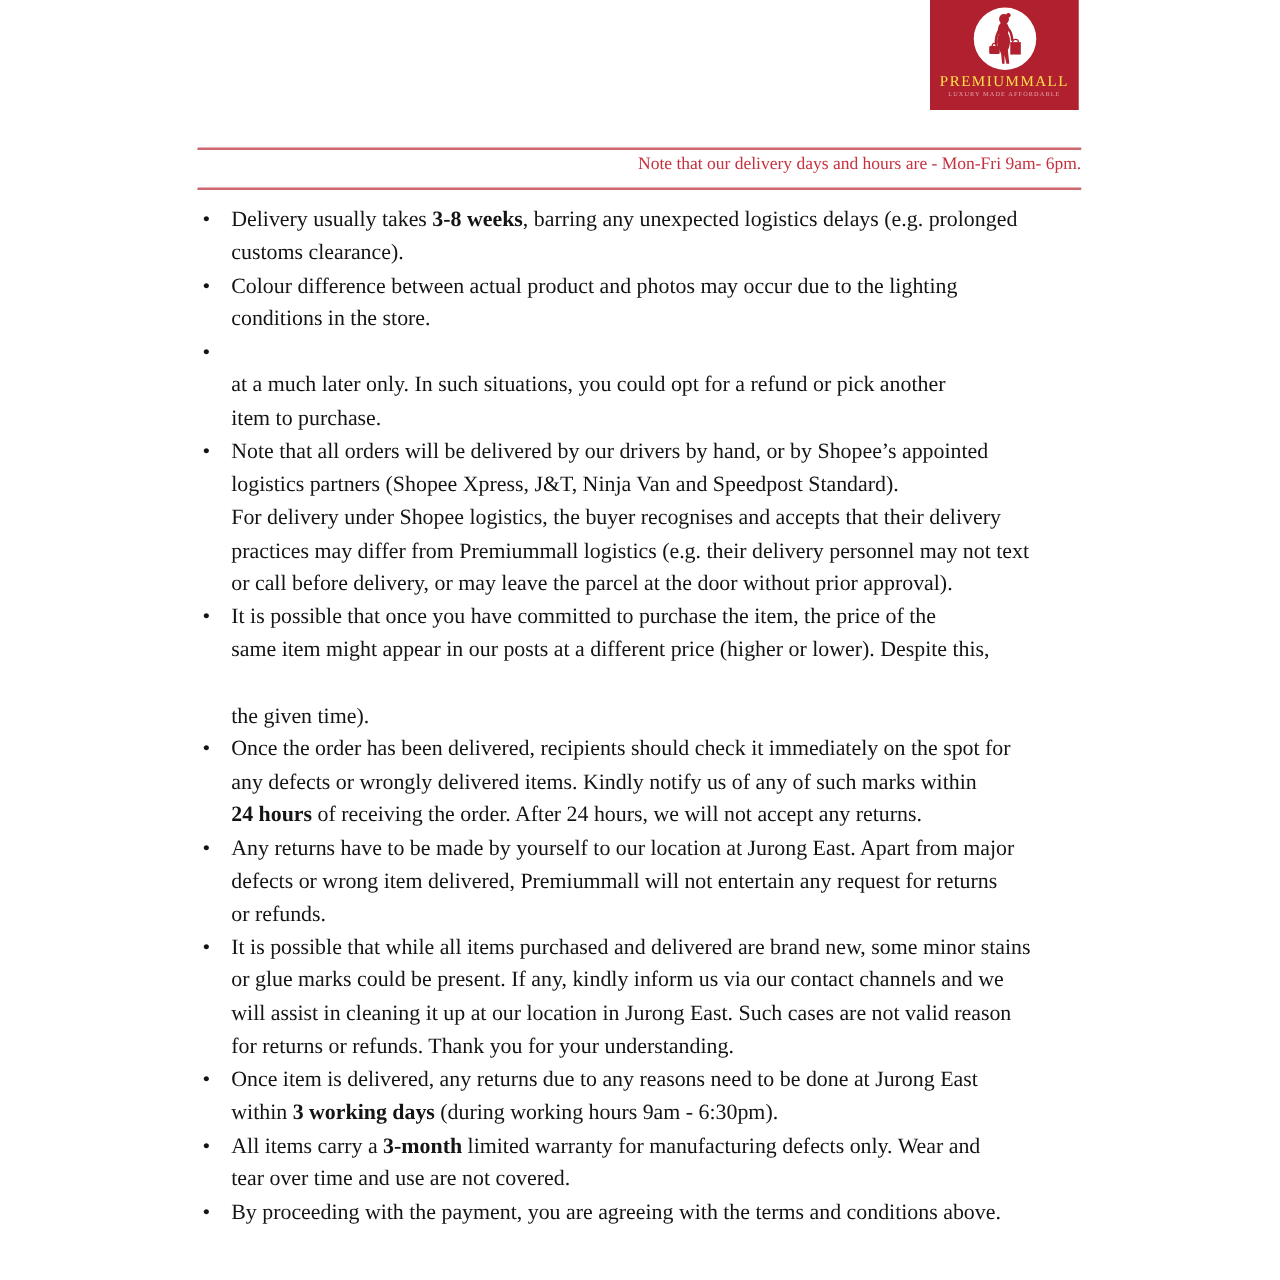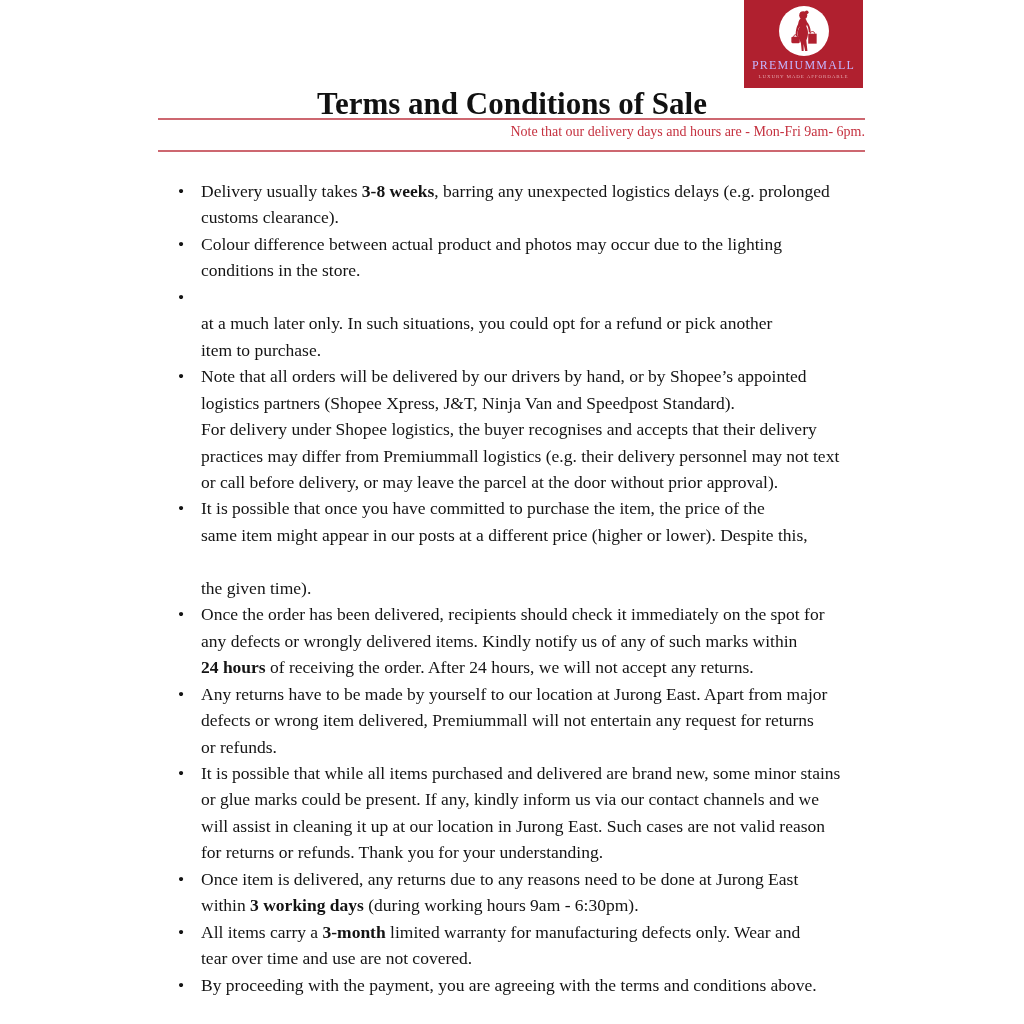--- a/index.html
+++ b/index.html
@@ -33,21 +33,21 @@
   .logo-circle {
     margin-top: 6px;
     width: 50px; height: 50px;
     background: #ffffff;
     border-radius: 50%;
     display: flex; align-items: center; justify-content: center;
     overflow: hidden;
   }
   .logo-circle svg { width: 46px; height: 46px; }
   .logo-brand {
-    color: #c4b5fd;
+    color: #fde047;
     font-size: 12px;
     letter-spacing: 1.2px;
     line-height: 1;
     margin-top: 3px;
     white-space: nowrap;
   }
   .logo-tagline {
     color: #E3A4AB;
     font-size: 5px;
     letter-spacing: 0.9px;
@@ -86,21 +86,21 @@
     font-size: 14px;
     color: var(--note-red);
     line-height: 1.3;
   }
 
   
   .terms {
     position: absolute;
     top: 162px; left: 158px;
     width: 712px;
-    margin: 16px; padding: 0;
+    margin: 0; padding: 0;
     list-style: none;
     font-size: 17.5px;
     line-height: 26.45px;
     color: var(--text-color);
   }
   .terms li {
     position: relative;
     padding-left: 27px;
     white-space: nowrap;
   }
@@ -129,21 +129,20 @@
           <path d="M16.5 38 C 16.5 33.8 21.5 33.8 21.5 38" fill="none" stroke="#B0202F" stroke-width="1.3"></path>
           <rect x="35.5" y="33.5" width="11" height="13"></rect>
           <path d="M38 33.5 C 38 29.8 44 29.8 44 33.5" fill="none" stroke="#B0202F" stroke-width="1.3"></path>
         </g>
       </svg>
     </div>
     <div class="logo-brand">PREMIUMMALL</div>
     <div class="logo-tagline">LUXURY MADE AFFORDABLE</div>
   </div>
 
-  <h1 class="title">Terms and Conditions of Sale</h1>
 
   <div class="rule rule-top"></div>
   <div class="notice">Note that our delivery days and hours are - Mon-Fri 9am- 6pm.</div>
   <div class="rule rule-bottom"></div>
 
   <ul class="terms">
       <li><span>Delivery usually takes </span><span class="b">3-8 weeks</span><span>, barring any unexpected logistics delays (e.g. prolonged</span><br><span>customs clearance).</span></li>
       <li><span>Colour difference between actual product and photos may occur due to the lighting</span><br><span>conditions in the store.</span></li>
       <li><br><span>at a much later only. In such situations, you could opt for a refund or pick another</span><br><span>item to purchase.</span></li>
       <li><span>Note that all orders will be delivered by our drivers by hand, or by Shopee’s appointed</span><br><span>logistics partners (Shopee Xpress, J&amp;T, Ninja Van and Speedpost Standard).</span><br><span>For delivery under Shopee logistics, the buyer recognises and accepts that their delivery</span><br><span>practices may differ from Premiummall logistics (e.g. their delivery personnel may not text</span><br><span>or call before delivery, or may leave the parcel at the door without prior approval).</span></li>

